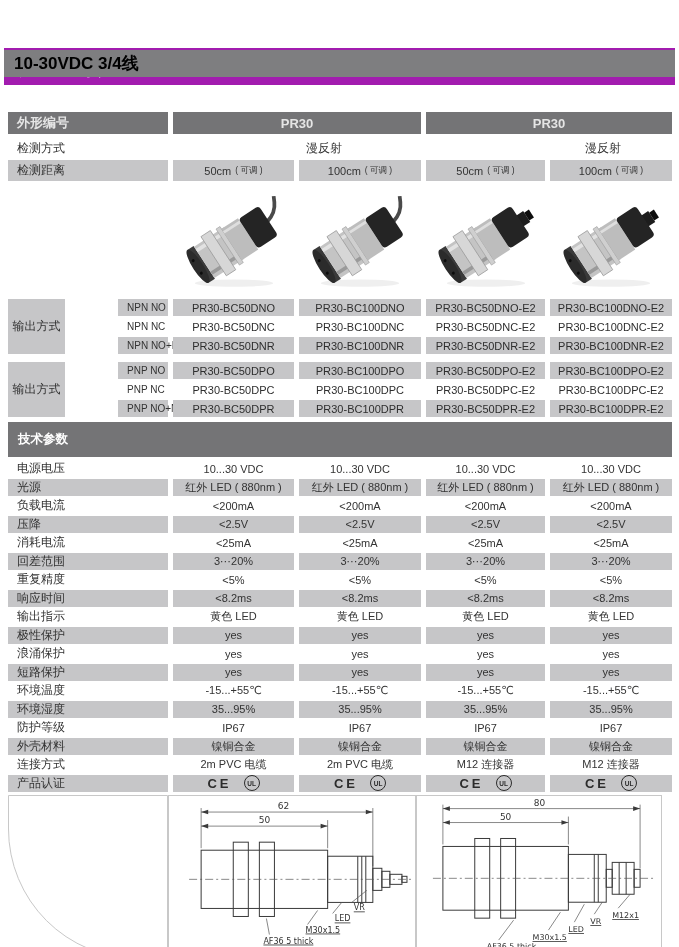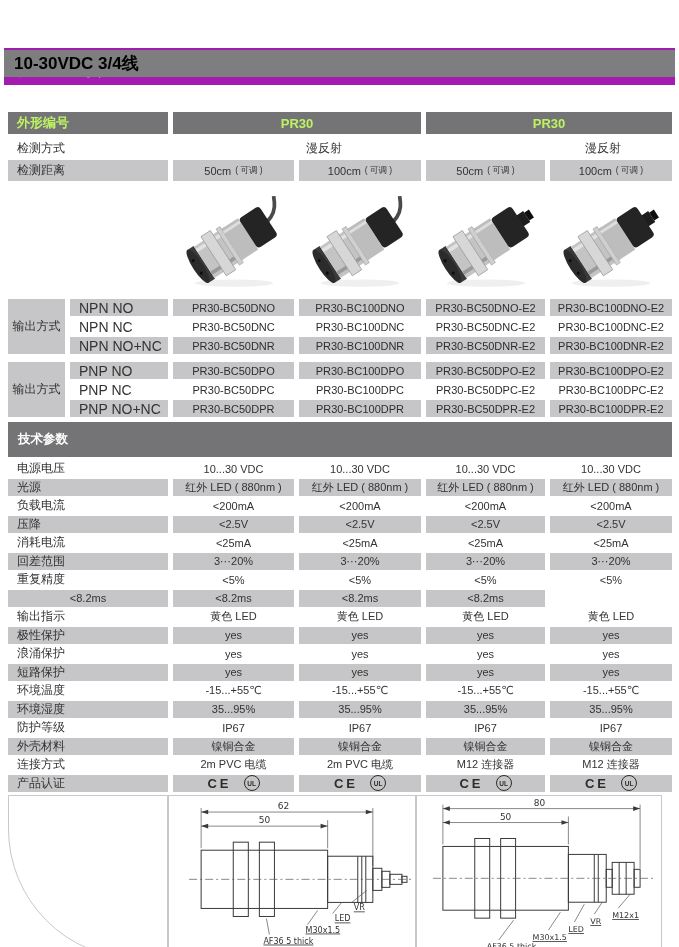--- a/index.html
+++ b/index.html
@@ -19,31 +19,31 @@
 
   .row3{display:grid;grid-template-columns:160px 248px 246px;column-gap:5px;}
   .row5{display:grid;grid-template-columns:160px 121px 122px 119px 122px;column-gap:5px;}
   .header-row{grid-auto-rows:22px;margin-bottom:4px;}
   .method-row{grid-auto-rows:20px;margin-bottom:2px;gap:32px;}
   .distance-row{grid-auto-rows:21px;}
   .image-row{grid-auto-rows:102px;margin:11px 0 5px;}
 
   .cell{display:flex;align-items:center;justify-content:center;font-size:11px;color:#333;box-sizing:border-box;min-width:0;white-space:nowrap;}
   .gray{background:#C6C6C8;}
-  .dark{background:#747476;color:#bef264;font-weight:bold;font-size:13px;}
+  .dark{background:#747476;color:#e5e5e5;font-weight:bold;font-size:13px;}
   .lp{justify-content:flex-start;padding-left:9px;}
   .label12{font-size:12px;}
   .small{font-size:8.5px;margin-left:4px;}
 
   .out-block{display:grid;grid-template-columns:57px 98px 121px 122px 119px 122px;
     grid-template-rows:17px 17px 17px;gap:2px 5px;margin-bottom:8px;}
   .out-block:last-child{margin-bottom:5px;}
   .span3{grid-row:1/4;grid-column:1;}
   .main-label{font-size:12px;}
-  .type-cell{font-size:14px;}
+  .type-cell{font-size:10px;margin-left:48px;}
   .model-cell{font-size:11px;color:#2e2e2e;}
 
   .tech-bar{height:35px;background:#747476;color:#fff;font-weight:bold;font-size:12.5px;
     display:flex;align-items:center;padding-left:10px;margin:0 0 3px 0;}
   .spec-row{grid-auto-rows:17px;margin-bottom:1.5px;}
 
   .cert-cell{gap:12px;}
   .ce-mark{font-size:13px;font-weight:600;letter-spacing:3px;color:#2c2c2c;}
   .ul-mark{width:14px;height:14px;border:1.3px solid #2c2c2c;border-radius:50%;
     font-size:6.5px;font-weight:bold;color:#2c2c2c;display:inline-flex;align-items:center;justify-content:center;}
@@ -283,20 +283,21 @@
           <div class="cell gray">3⋯20%</div>
         </div>
         <div class="row5 spec-row">
           <div class="cell lp label12">重复精度</div>
           <div class="cell">&lt;5%</div>
           <div class="cell">&lt;5%</div>
           <div class="cell">&lt;5%</div>
           <div class="cell">&lt;5%</div>
         </div>
         <div class="row5 spec-row">
+          <div class="cell lp label12 gray">响应时间</div>
           <div class="cell gray">&lt;8.2ms</div>
           <div class="cell gray">&lt;8.2ms</div>
           <div class="cell gray">&lt;8.2ms</div>
           <div class="cell gray">&lt;8.2ms</div>
         </div>
         <div class="row5 spec-row">
           <div class="cell lp label12">输出指示</div>
           <div class="cell">黄色 LED</div>
           <div class="cell">黄色 LED</div>
           <div class="cell">黄色 LED</div>

